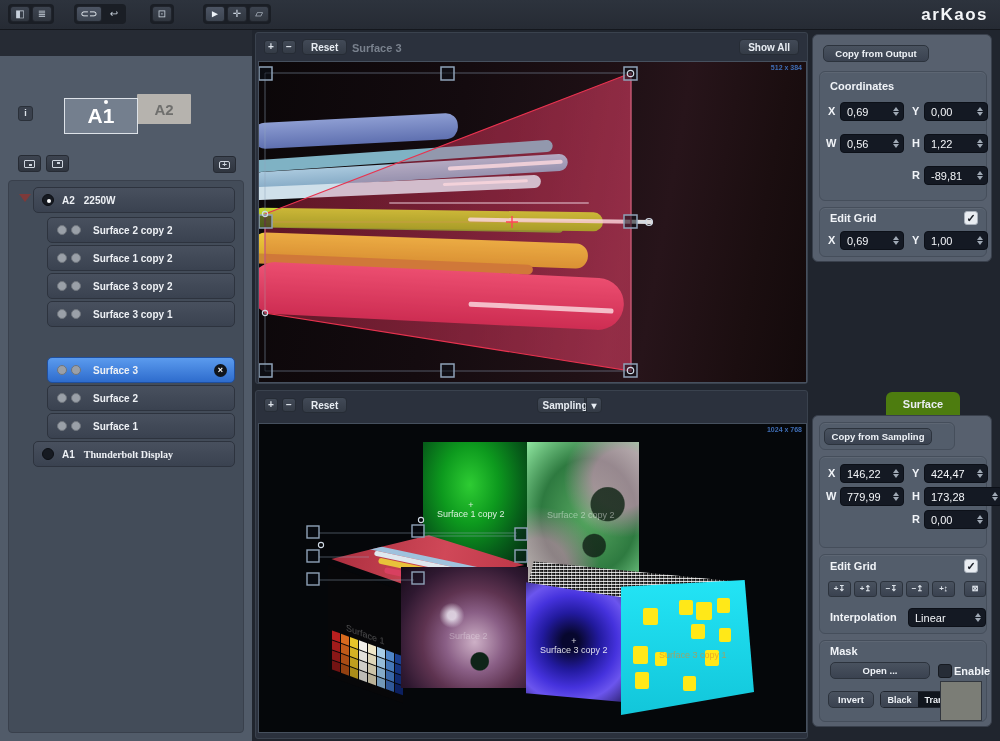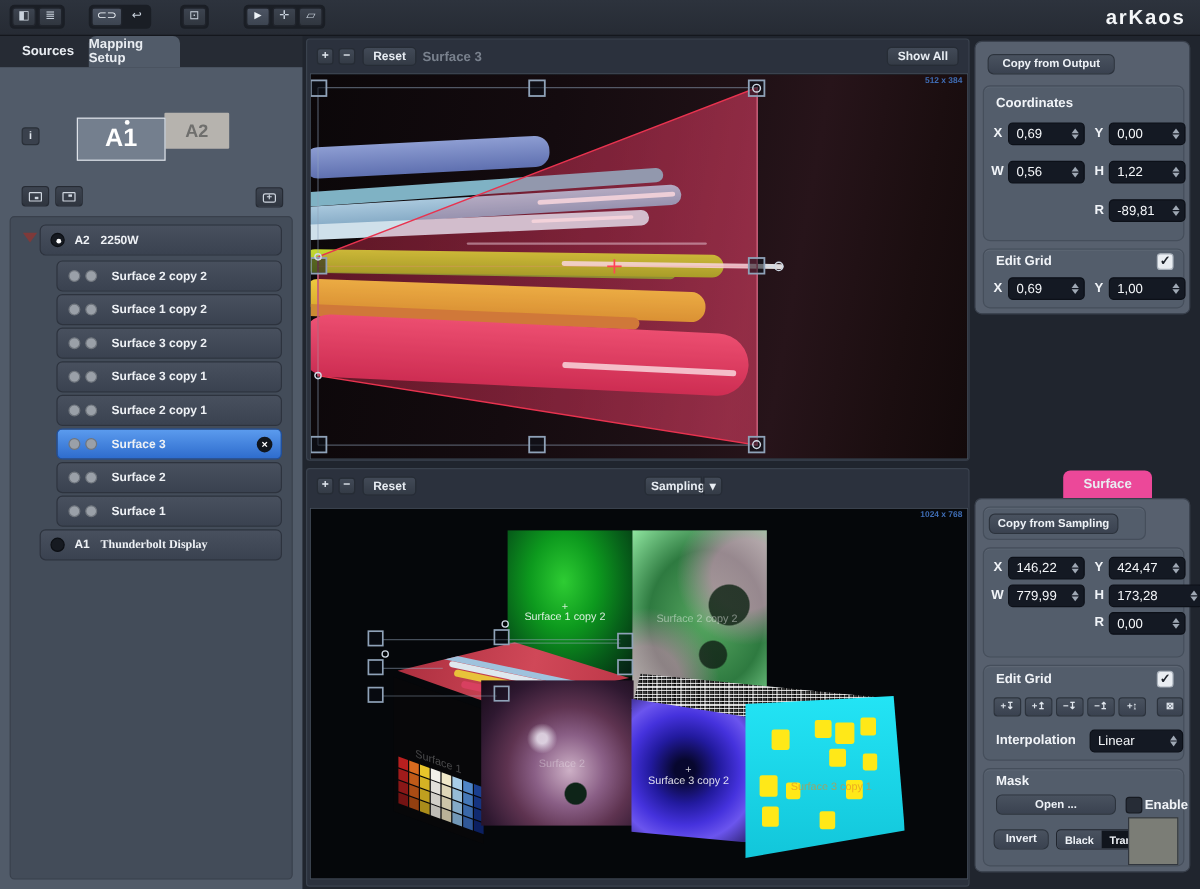--- a/index.html
+++ b/index.html
@@ -134,24 +134,20 @@
         <span>✛</span>
       </div>
     <div class="tbtn">
         <span>▱</span>
       </div>
   </div>
   <div class="abs logo">arKaos</div>
 </div>
 
 <div class="abs sidebar">
-  <div class="abs sb-tabs">
-    <div class="abs sb-tab inactive">Sources</div>
-    <div class="abs sb-tab active">Mapping Setup</div>
-  </div>
   <div class="abs sb-body">
     <div class="abs ibtn">i</div>
     <div class="abs a2box">A2</div>
     <div class="abs a1box">A1</div>
     <div class="abs a1dot"></div>
 
     <div class="abs mini" style="left:18px;top:99px;">
       <div class="scr dotlow">
           <i></i>
         </div>
@@ -185,25 +181,20 @@
       </div>
       <div class="abs row" style="left:38px;top:92px;width:188px;padding-left:9px;">
         <span class="dot"></span>
           <span class="dot" style="margin-right:12px;"></span>
         <span>Surface 3 copy 2</span>
       </div>
       <div class="abs row" style="left:38px;top:120px;width:188px;padding-left:9px;">
         <span class="dot"></span>
           <span class="dot" style="margin-right:12px;"></span>
         <span>Surface 3 copy 1</span>
-      </div>
-      <div class="abs row" style="left:38px;top:148px;width:188px;padding-left:9px;">
-        <span class="dot"></span>
-          <span class="dot" style="margin-right:12px;"></span>
-        <span>Surface 2 copy 1</span>
       </div>
       <div class="abs row sel" style="left:38px;top:176px;width:188px;padding-left:9px;">
         <span class="dot"></span>
           <span class="dot" style="margin-right:12px;"></span>
         <span>Surface 3</span>
         <span class="closex">×</span>
       </div>
       <div class="abs row" style="left:38px;top:204px;width:188px;padding-left:9px;">
         <span class="dot"></span>
           <span class="dot" style="margin-right:12px;"></span>
@@ -469,21 +460,21 @@
         <span>1,00</span>
         <span class="stepper">
           <b class="up"></b>
           <b class="dn"></b>
         </span>
       </div>
   </div>
 </div>
 
 <div class="abs rtab" style="left:818px;top:392px;width:80px;margin-top:36px;">Display</div>
-<div class="abs rtab" style="left:886px;top:392px;width:74px;background:#ec4899;border-radius:6px 6px 0 0;">Surface</div>
+<div class="abs rtab" style="left:886px;top:392px;width:74px;background:#4d7c0f;border-radius:6px 6px 0 0;">Surface</div>
 
 <div class="abs rpanel" style="left:812px;top:415px;width:180px;height:312px;">
   <div class="secbox" style="left:6px;top:6px;width:136px;height:28px;">
     <div class="abs pushbtn" style="left:4px;top:5px;width:108px;height:17px;">Copy from Sampling</div>
   </div>
 
   <div class="secbox" style="left:6px;top:40px;width:168px;height:92px;">
     <div class="flabel" style="left:8px;top:10px;">X</div>
     <div class="ibox" style="left:20px;top:7px;width:64px;">
         <span>146,22</span>

